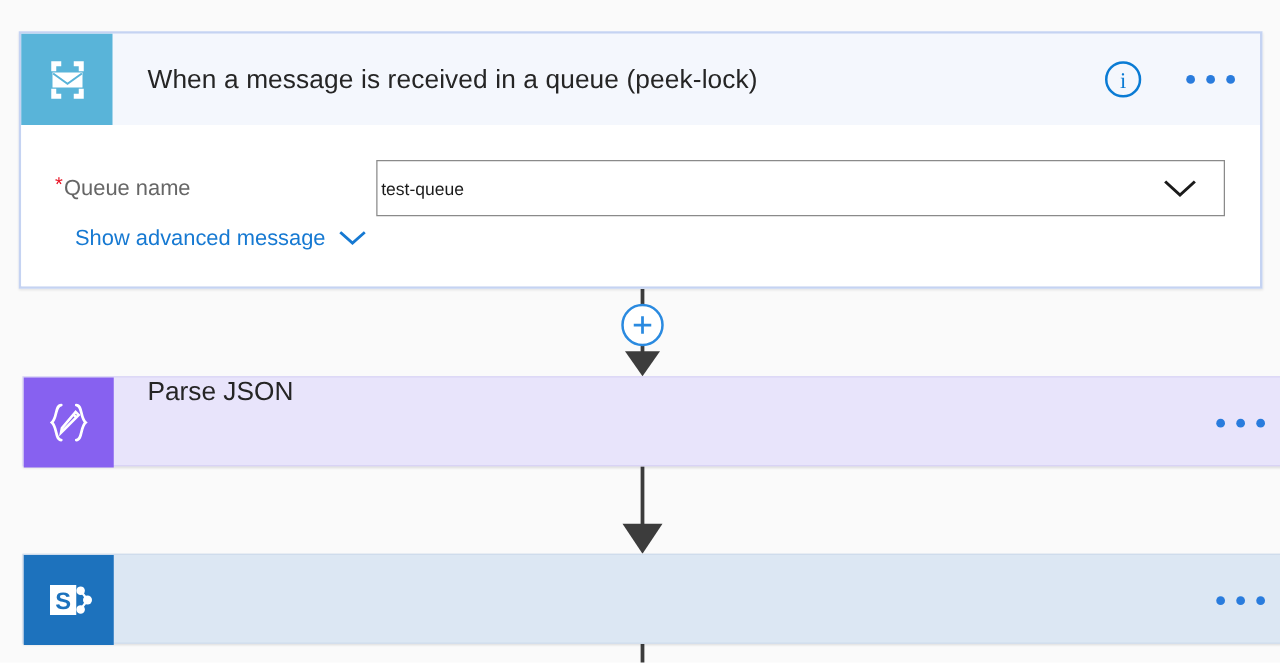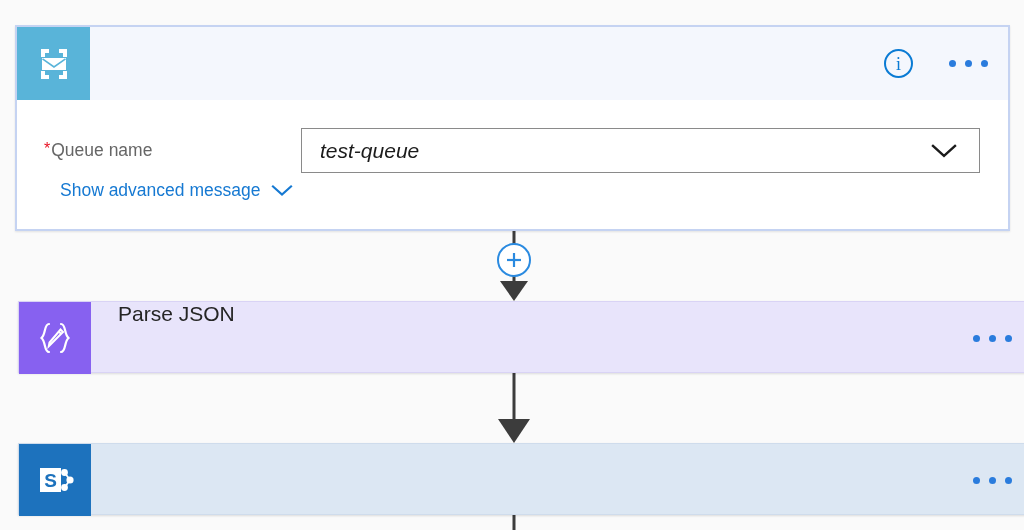--- a/index.html
+++ b/index.html
@@ -135,24 +135,23 @@
     right: 0;
     height: 45px;
     border: 1px solid #8a8a8a;
     background: #ffffff;
     box-sizing: border-box;
     display: flex;
     align-items: center;
     cursor: pointer;
   }
   .dropdown-value {
-    margin-left: 18px;
-    font-size: 21px;
+    margin-left: 3px;
+    font-size: 14px;
     color: #1b1b1b;
-    font-style: italic;
   }
   .dropdown-chevron {
     position: absolute;
     right: 22px;
     top: 50%;
     transform: translateY(-50%);
     display: block;
   }
   .advanced-link {
     position: absolute;
@@ -277,20 +276,21 @@
           <path d="M34 6 H26 V10 H30 V14 H34 Z" fill="#ffffff"></path>
 
           <path d="M8 36 H16 V32 H12 V28 H8 Z" fill="#ffffff"></path>
           <path d="M34 36 H26 V32 H30 V28 H34 Z" fill="#ffffff"></path>
 
           <rect x="9" y="15" width="24" height="12" fill="#ffffff"></rect>
           <path d="M9.5 15.8 L21 24 L32.5 15.8" fill="none" stroke="#59b4d9" stroke-width="1.6"></path>
         </svg>
       </div>
 
+      <div class="trigger-title">When a message is received in a queue (peek-lock)</div>
 
       <div class="header-actions">
         <div class="info-icon">i</div>
         <div class="ellipsis">
           <span></span>
           <span></span>
           <span></span>
         </div>
       </div>
     </div>

